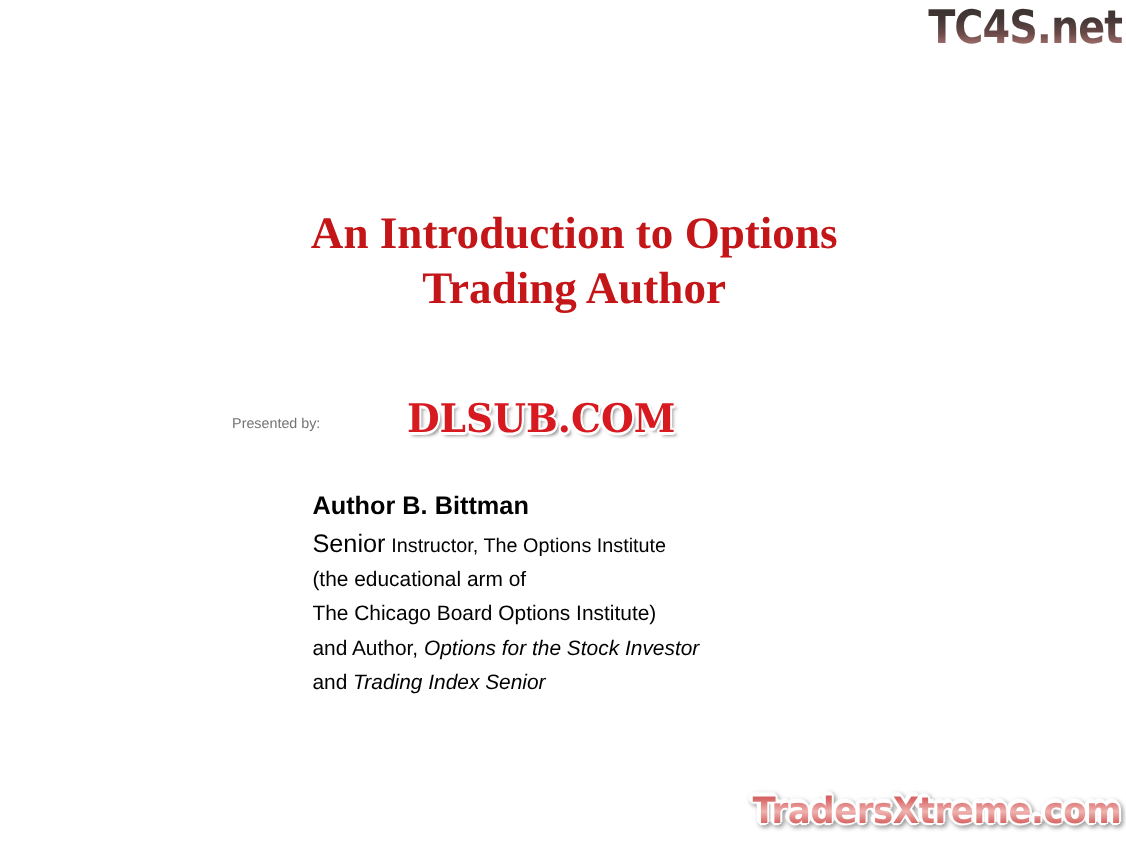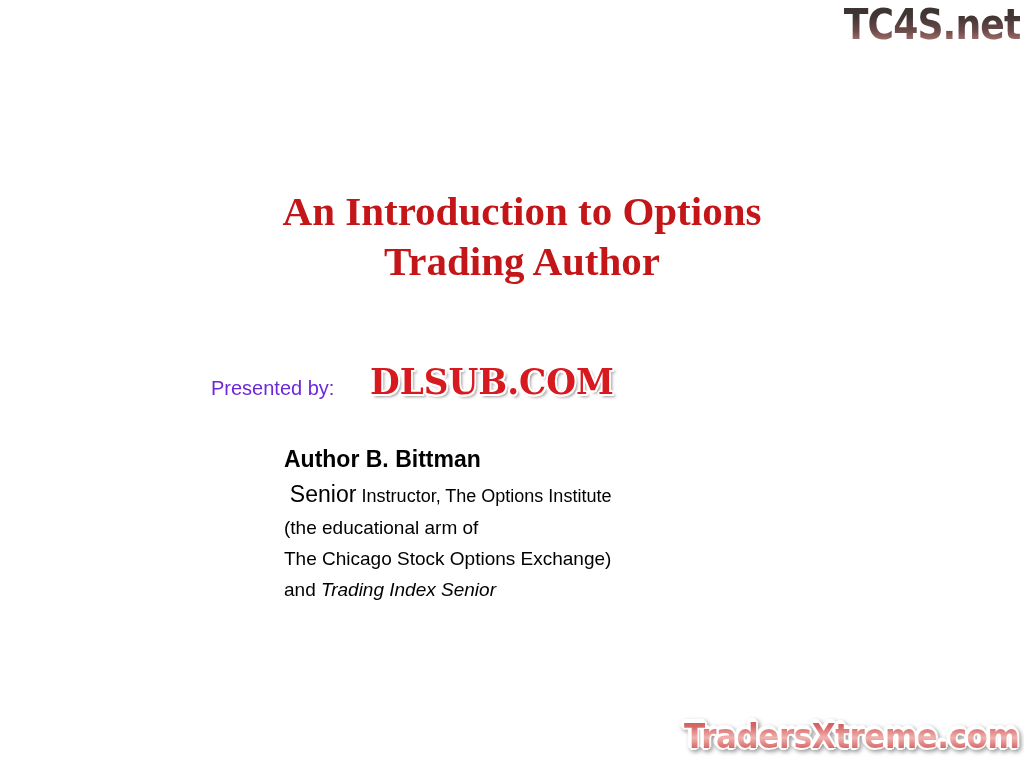--- a/index.html
+++ b/index.html
@@ -60,22 +60,22 @@
 
   
   #presented-row {
     position: absolute;
     left: 211px;
     top: 377px;
     display: flex;
     align-items: center;
   }
   #presented-label {
-    font-size: 20px;
-    color: #6d28d9;
+    font-size: 13px;
+    color: #737373;
     white-space: nowrap;
     text-align: center;
   }
 
   
   #dlsub-watermark {
     position: absolute;
     left: 370px;
     top: 361px;
     font-family: "DejaVu Serif", "Liberation Serif", serif;
@@ -111,21 +111,20 @@
     line-height: 30px;
     white-space: nowrap;
   }
   .bio-line {
     font-size: 19px;
     line-height: 31px;
     white-space: nowrap;
   }
   .bio-line.first-bio {
     padding-top: 5px;
-    text-align: right;
   }
   .rank {
     font-size: 23px;
   }
   .small {
     font-size: 18px;
   }
   .italic {
     font-style: italic;
   }
@@ -183,23 +182,26 @@
 
     <div class="bio-line first-bio">
       <span class="rank">Senior</span><span>&nbsp;</span><span class="small">Instructor, The Options Institute</span>
     </div>
 
     <div class="bio-line">
       <span>(the educational arm of</span>
     </div>
 
     <div class="bio-line">
-      <span>The Chicago Stock Options Exchange)</span>
-    </div>
-
+      <span>The Chicago Board Options Institute)</span>
+    </div>
+
+    <div class="bio-line">
+      <span>and Author,</span><span>&nbsp;</span><span class="italic">Options for the Stock Investor</span>
+    </div>
 
     <div class="bio-line">
       <span>and</span><span>&nbsp;</span><span class="italic">Trading Index Senior</span>
     </div>
 
   </div>
 
   <div id="tradersxtreme-watermark">TradersXtreme.com</div>
 
 </div>

